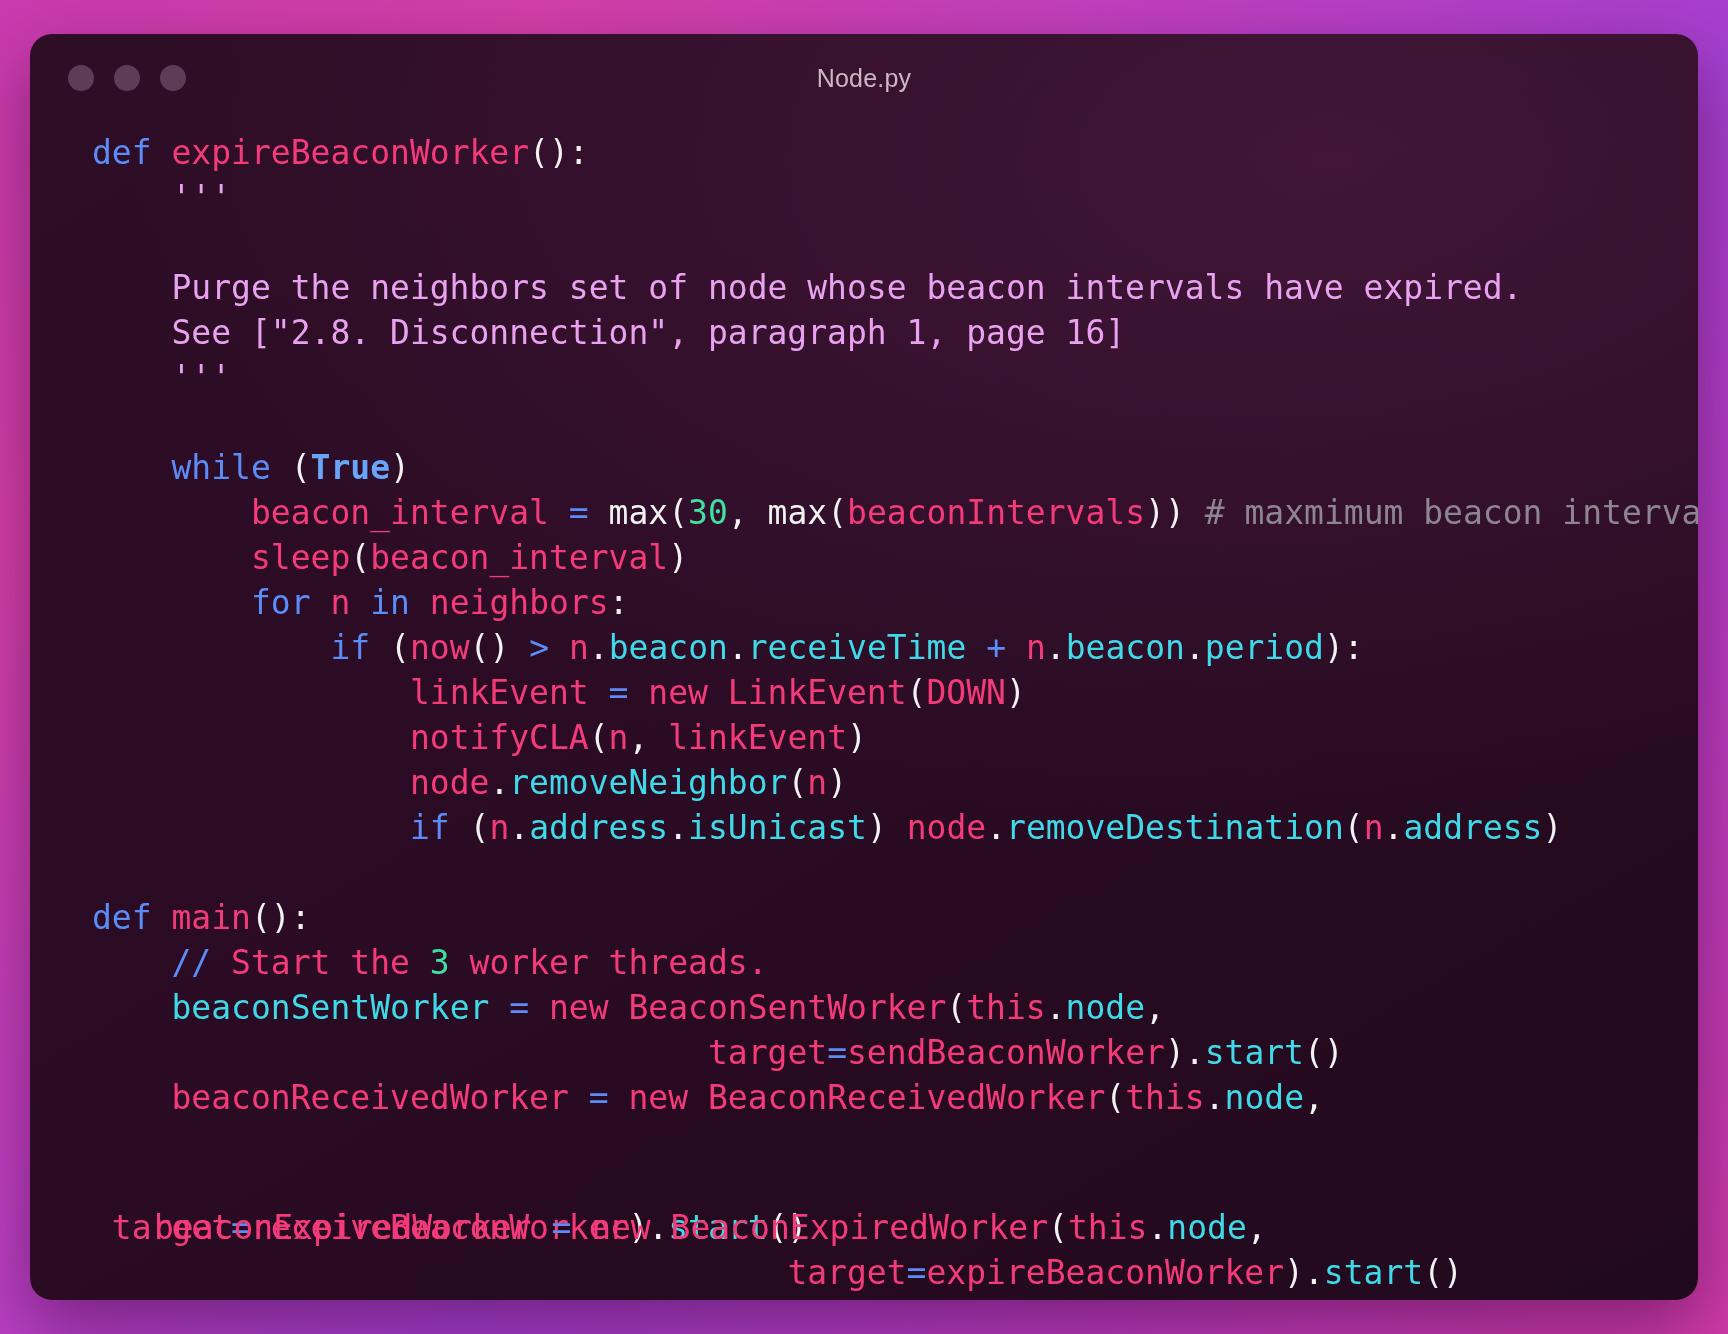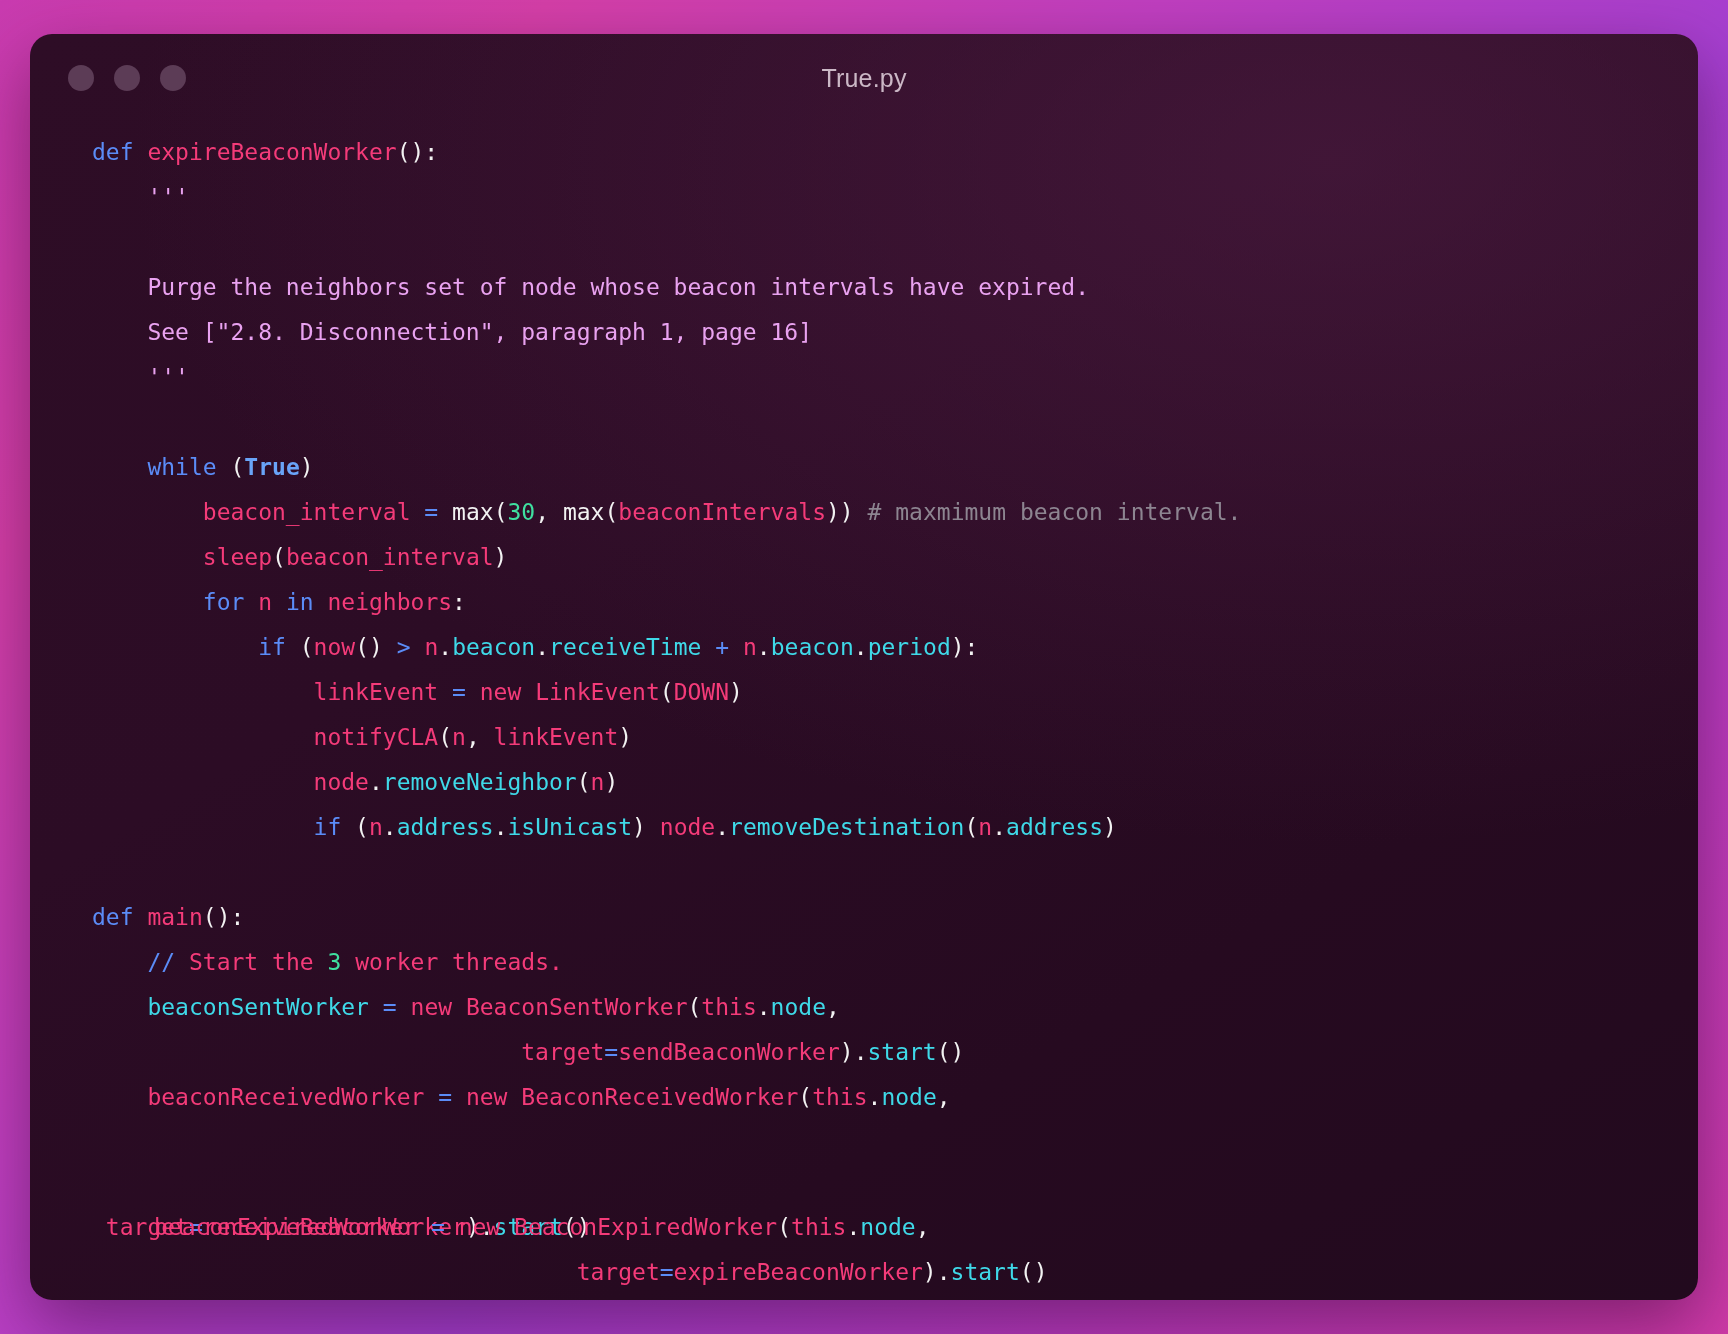--- a/index.html
+++ b/index.html
@@ -67,21 +67,21 @@
     font-size: 25px;
     color: #cbb8c6;
     letter-spacing: 0.2px;
     user-select: none;
   }
 
   
   .code {
     padding: 8px 0 0 62px;
     font-family: "DejaVu Sans Mono", monospace;
-    font-size: 23px;
+    font-size: 33px;
     line-height: 45px;
     white-space: pre;
     letter-spacing: 0px;
   }
   .line { height: 45px; position: relative; }
   .line.blank { height: 45px; }
 
   
   .kw    { color: #5b8cf7; }        
   .boolv { color: #69a4f8; font-weight: bold; }        
@@ -107,18 +107,18 @@
 <body>
 
 <div class="window">
 
   <div class="titlebar">
     <div class="dots">
       <span class="dot"></span>
       <span class="dot"></span>
       <span class="dot"></span>
     </div>
-    <div class="title">True.py</div>
+    <div class="title">Node.py</div>
   </div>
 
   <div class="code" id="code-area"><div class="line"><span class="kw">def</span><span class="pun"> </span><span class="fn">expireBeaconWorker</span><span class="pun">():</span></div><div class="line"><span class="doc">    '''</span></div><div class="line blank"><span class="pun"></span></div><div class="line"><span class="doc">    Purge the neighbors set of node whose beacon intervals have expired.</span></div><div class="line"><span class="doc">    See ["2.8. Disconnection", paragraph 1, page 16]</span></div><div class="line"><span class="doc">    '''</span></div><div class="line blank"><span class="pun"></span></div><div class="line"><span class="pun">    </span><span class="kw">while</span><span class="pun"> (</span><span class="boolv">True</span><span class="pun">)</span></div><div class="line"><span class="pun">        </span><span class="pnk">beacon_interval</span><span class="pun"> </span><span class="op">=</span><span class="pun"> </span><span class="pun">max</span><span class="pun">(</span><span class="num">30</span><span class="pun">, </span><span class="pun">max</span><span class="pun">(</span><span class="pnk">beaconIntervals</span><span class="pun">))</span><span class="cmt"> # maxmimum beacon interval.</span></div><div class="line"><span class="pun">        </span><span class="pnk">sleep</span><span class="pun">(</span><span class="pnk">beacon_interval</span><span class="pun">)</span></div><div class="line"><span class="pun">        </span><span class="kw">for</span><span class="pun"> </span><span class="pnk">n</span><span class="pun"> </span><span class="kw">in</span><span class="pun"> </span><span class="pnk">neighbors</span><span class="pun">:</span></div><div class="line"><span class="pun">            </span><span class="kw">if</span><span class="pun"> (</span><span class="pnk">now</span><span class="pun">()</span><span class="pun"> </span><span class="op">&gt;</span><span class="pun"> </span><span class="pnk">n</span><span class="pun">.</span><span class="cy">beacon</span><span class="pun">.</span><span class="cy">receiveTime</span><span class="pun"> </span><span class="op">+</span><span class="pun"> </span><span class="pnk">n</span><span class="pun">.</span><span class="cy">beacon</span><span class="pun">.</span><span class="cy">period</span><span class="pun">):</span></div><div class="line"><span class="pun">                </span><span class="pnk">linkEvent</span><span class="pun"> </span><span class="op">=</span><span class="pun"> </span><span class="pnk">new LinkEvent</span><span class="pun">(</span><span class="pnk">DOWN</span><span class="pun">)</span></div><div class="line"><span class="pun">                </span><span class="pnk">notifyCLA</span><span class="pun">(</span><span class="pnk">n</span><span class="pun">, </span><span class="pnk">linkEvent</span><span class="pun">)</span></div><div class="line"><span class="pun">                </span><span class="pnk">node</span><span class="pun">.</span><span class="cy">removeNeighbor</span><span class="pun">(</span><span class="pnk">n</span><span class="pun">)</span></div><div class="line"><span class="pun">                </span><span class="kw">if</span><span class="pun"> (</span><span class="pnk">n</span><span class="pun">.</span><span class="cy">address</span><span class="pun">.</span><span class="cy">isUnicast</span><span class="pun">) </span><span class="pnk">node</span><span class="pun">.</span><span class="cy">removeDestination</span><span class="pun">(</span><span class="pnk">n</span><span class="pun">.</span><span class="cy">address</span><span class="pun">)</span></div><div class="line blank"><span class="pun"></span></div><div class="line"><span class="kw">def</span><span class="pun"> </span><span class="fn">main</span><span class="pun">():</span></div><div class="line"><span class="pun">    </span><span class="kw">//</span><span class="pun"> </span><span class="pnk">Start the </span><span class="num">3</span><span class="pnk"> worker threads.</span></div><div class="line"><span class="pun">    </span><span class="cy">beaconSentWorker</span><span class="pun"> </span><span class="op">=</span><span class="pun"> </span><span class="pnk">new BeaconSentWorker</span><span class="pun">(</span><span class="pnk">this</span><span class="pun">.</span><span class="cy">node</span><span class="pun">,</span></div><div class="line"><span class="pun">                               </span><span class="pnk">target</span><span class="op">=</span><span class="pnk">sendBeaconWorker</span><span class="pun">).</span><span class="cy">start</span><span class="pun">()</span></div><div class="line"><span class="pun">    </span><span class="pnk">beaconReceivedWorker</span><span class="pun"> </span><span class="op">=</span><span class="pun"> </span><span class="pnk">new BeaconReceivedWorker</span><span class="pun">(</span><span class="pnk">this</span><span class="pun">.</span><span class="cy">node</span><span class="pun">,</span></div><div class="line blank"><span class="pun"></span></div><div class="overlap-wrap"><div class="layer a"><span class="pnk"> target</span><span class="op">=</span><span class="pnk">receiveBeaconWorker</span><span class="pun">).</span><span class="cy">start</span><span class="pun">()</span></div><div class="layer b"><span class="pnk">beaconExpiredWorker</span><span class="pun"> </span><span class="op">=</span><span class="pun"> </span><span class="pnk">new BeaconExpiredWorker</span><span class="pun">(</span><span class="pnk">this</span><span class="pun">.</span><span class="cy">node</span><span class="pun">,</span></div></div><div class="line"><span class="pun">                                   </span><span class="pnk">target</span><span class="op">=</span><span class="pnk">expireBeaconWorker</span><span class="pun">).</span><span class="cy">start</span><span class="pun">()</span></div></div>
 
 </div>
 
 </body></html>

